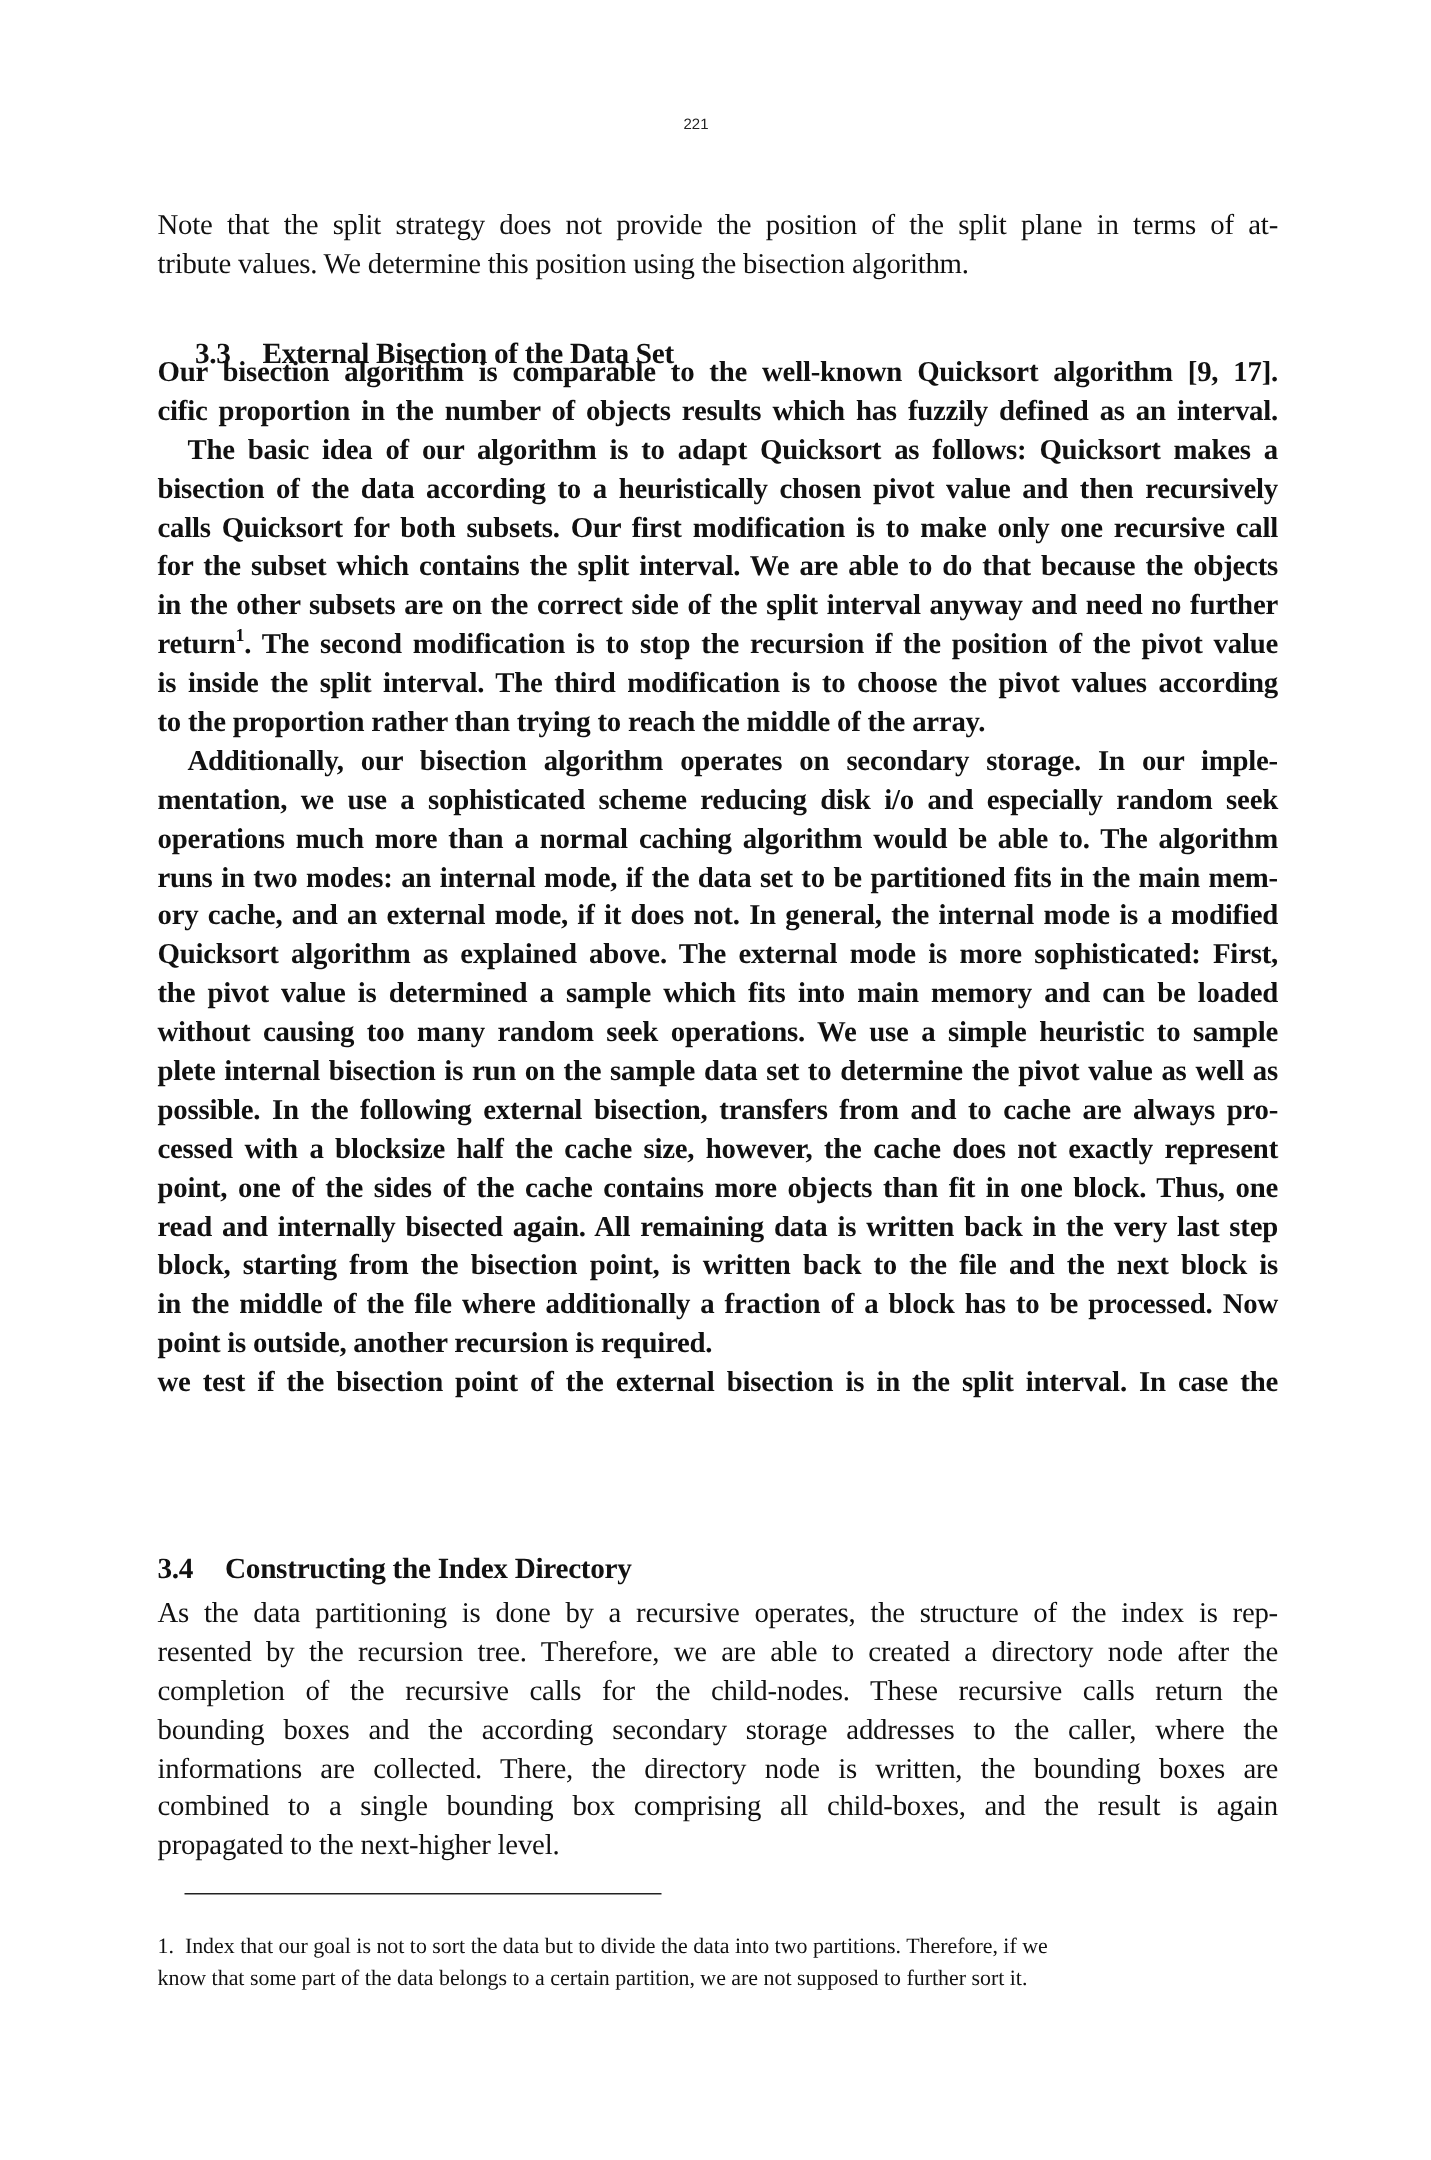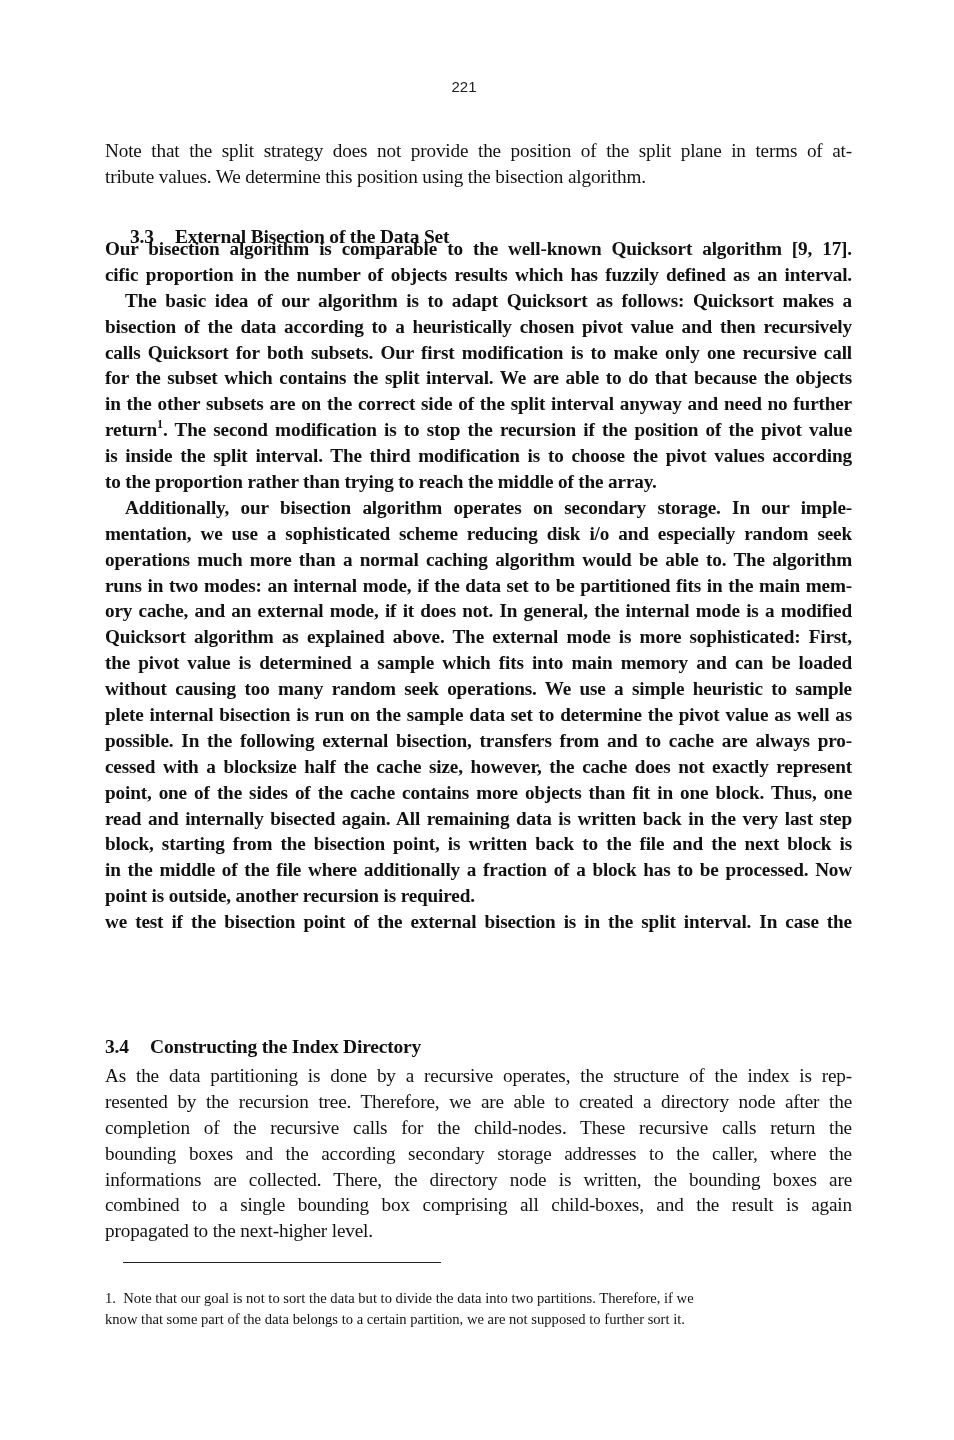--- a/index.html
+++ b/index.html
@@ -1,20 +1,20 @@
 <!DOCTYPE html>
 <html><head>
   <meta charset="utf-8">
   <style>
     html, body { margin: 0; padding: 0; background: #ffffff; }
     body { width: 954px; height: 1440px; position: relative; overflow: hidden; color: #111; }
     .page { position: absolute; left: 0; top: 0; width: 954px; height: 1440px; }
     .page-number {
       position: absolute; left: 0; width: 928px; top: 78px; text-align: center;
-      font-family: "Liberation Sans", sans-serif; font-size: 15px; color: #222;
+      font-family: "Liberation Sans", sans-serif; font-size: 10px; color: #222;
     }
     .block { position: absolute; left: 105px; width: 747px; }
     .line {
       font-family: "Liberation Serif", serif; font-size: 19.2px; line-height: 25.9px;
       height: 25.9px; white-space: nowrap; text-align: justify; text-align-last: justify;
       letter-spacing: -0.15px;
     }
     .line.last { text-align-last: left; }
     .line.indent { padding-left: 20px; }
     .heading {
@@ -96,17 +96,17 @@
       <div class="line">completion of the recursive calls for the child-nodes. These recursive calls return the</div>
       <div class="line">bounding boxes and the according secondary storage addresses to the caller, where the</div>
       <div class="line">informations are collected. There, the directory node is written, the bounding boxes are</div>
       <div class="line">combined to a single bounding box comprising all child-boxes, and the result is again</div>
       <div class="line last">propagated to the next-higher level.</div>
     </div>
   </div>
 
   <div class="footnote-rule"></div>
   <div class="footnote">
-    <div class="fn-line"><span>1.</span>&nbsp; <span>Note that our goal is not to sort the data but to divide the data into two partitions. Therefore, if we</span></div>
+    <div class="fn-line"><span>1.</span>&nbsp; <span>Index that our goal is not to sort the data but to divide the data into two partitions. Therefore, if we</span></div>
     <div class="fn-line">know that some part of the data belongs to a certain partition, we are not supposed to further sort it.</div>
   </div>
 
 </div>
 
 </body></html>

